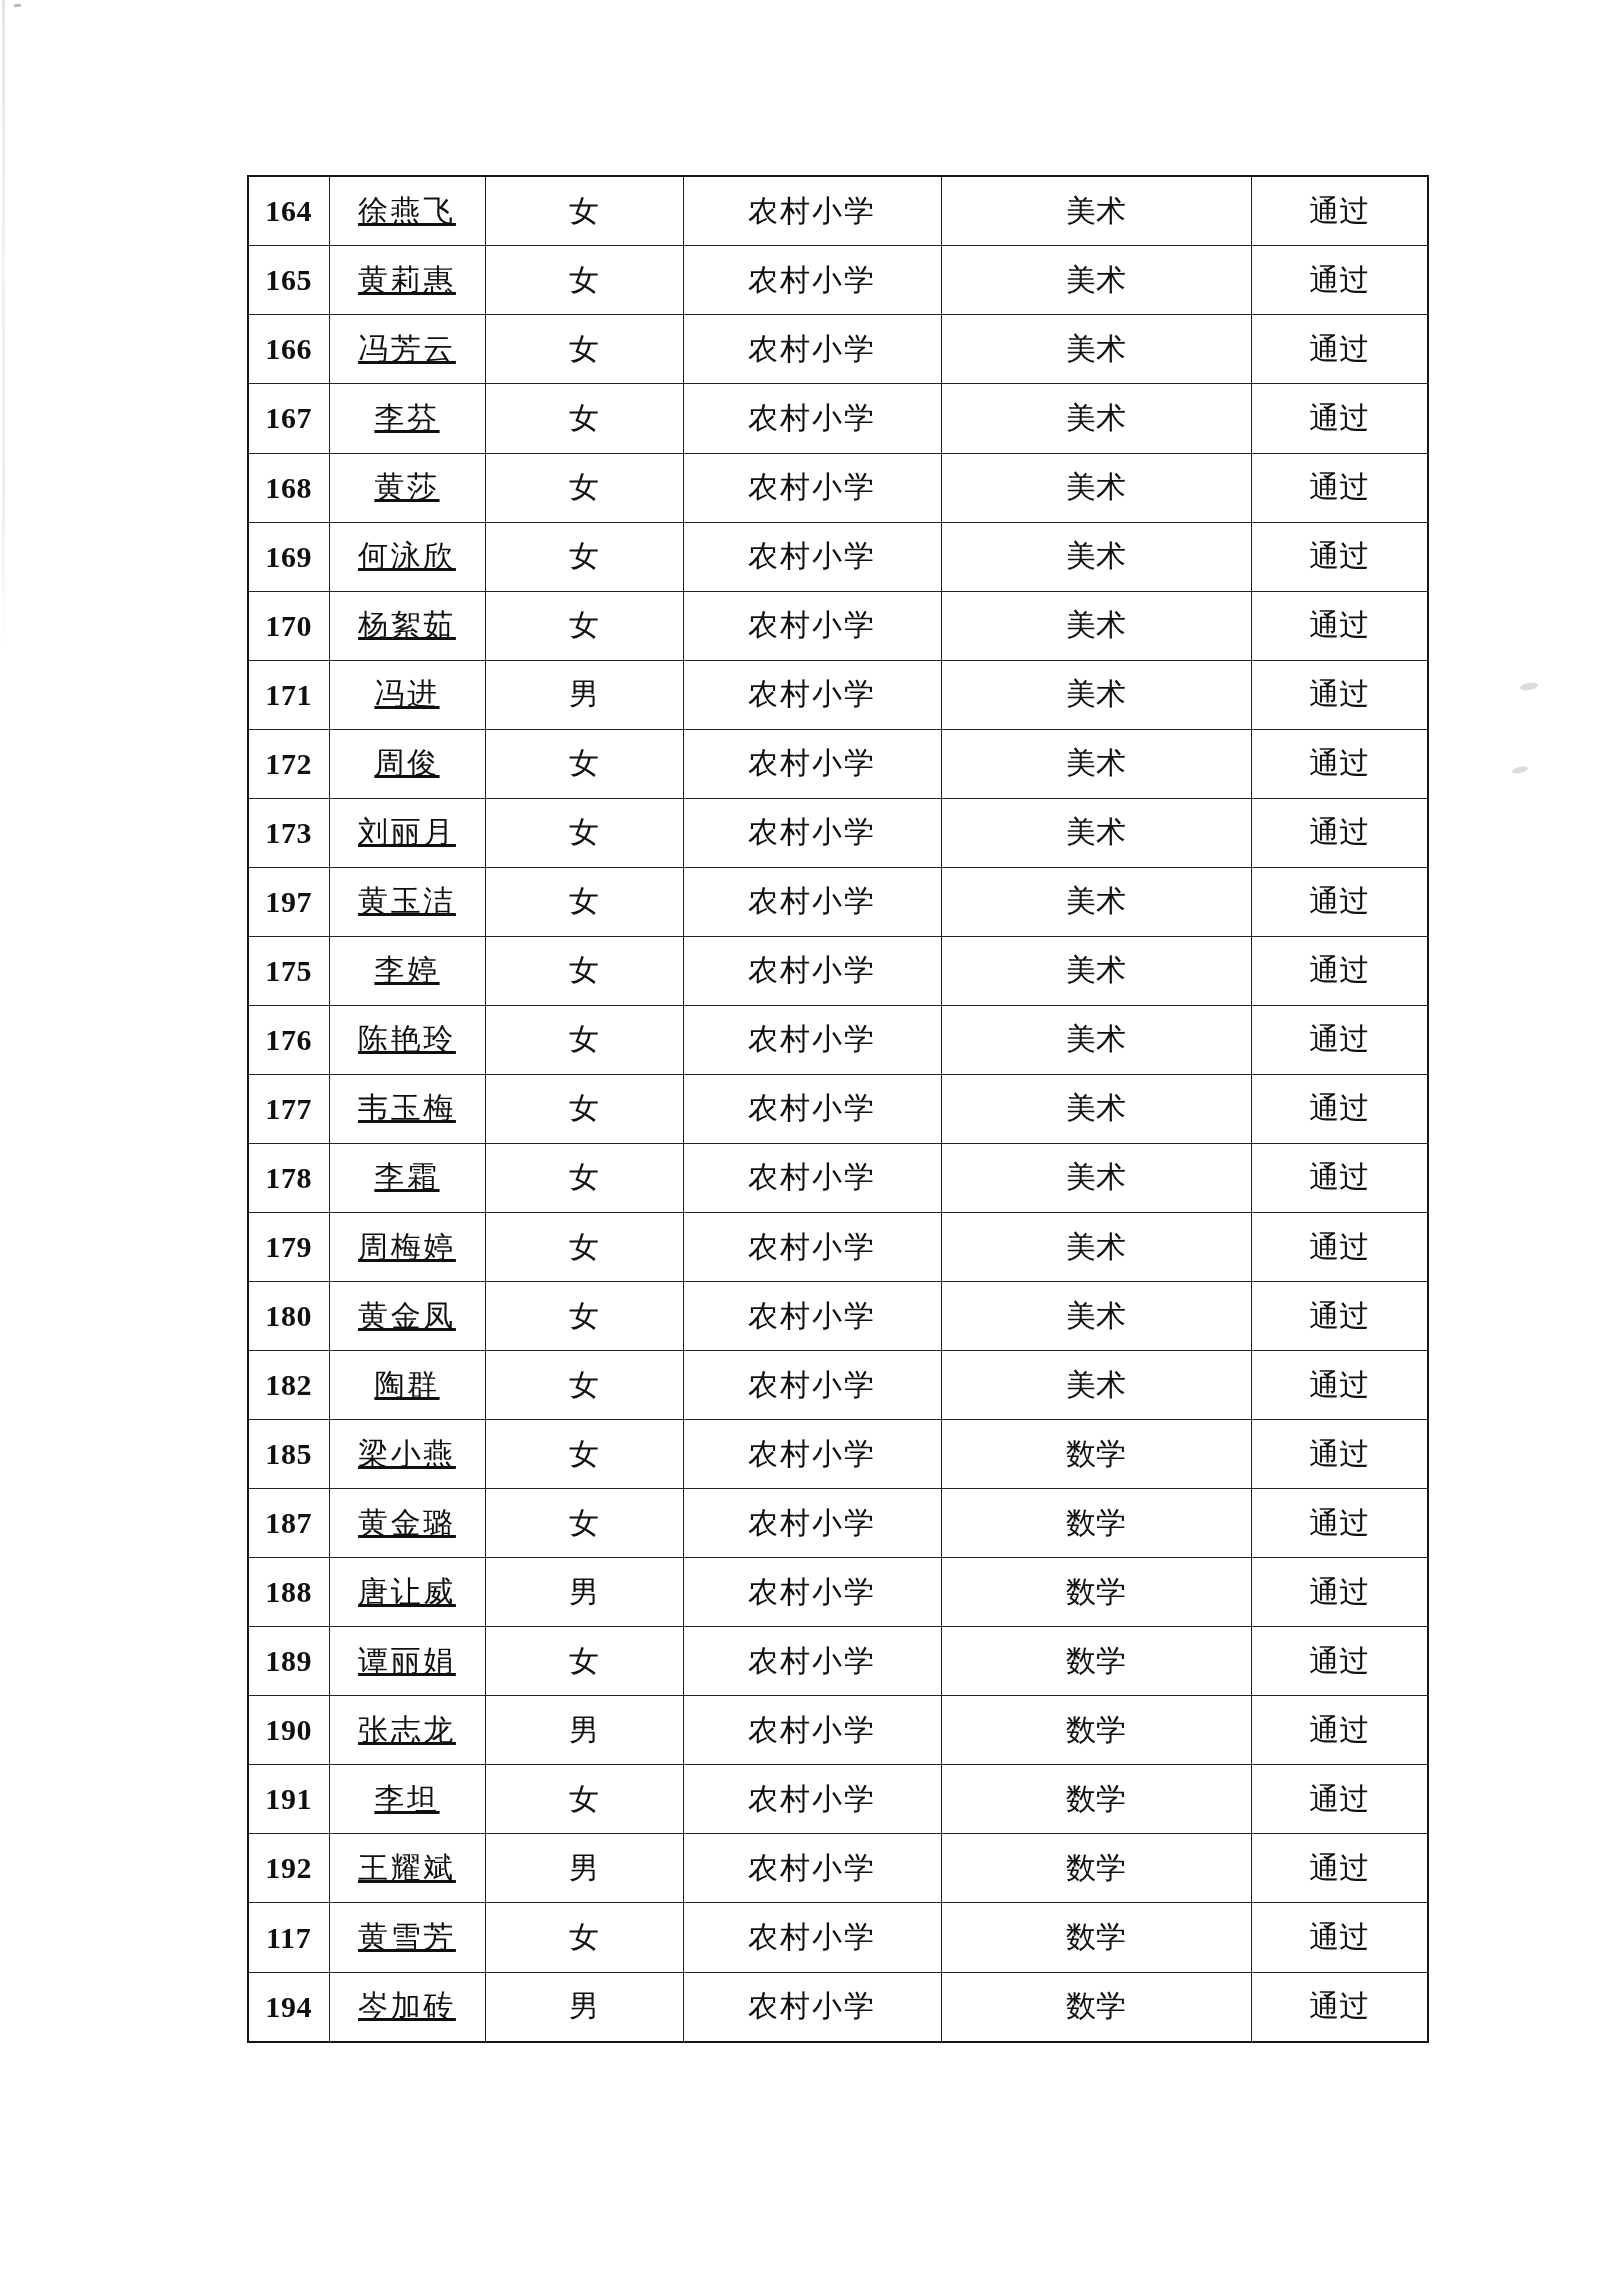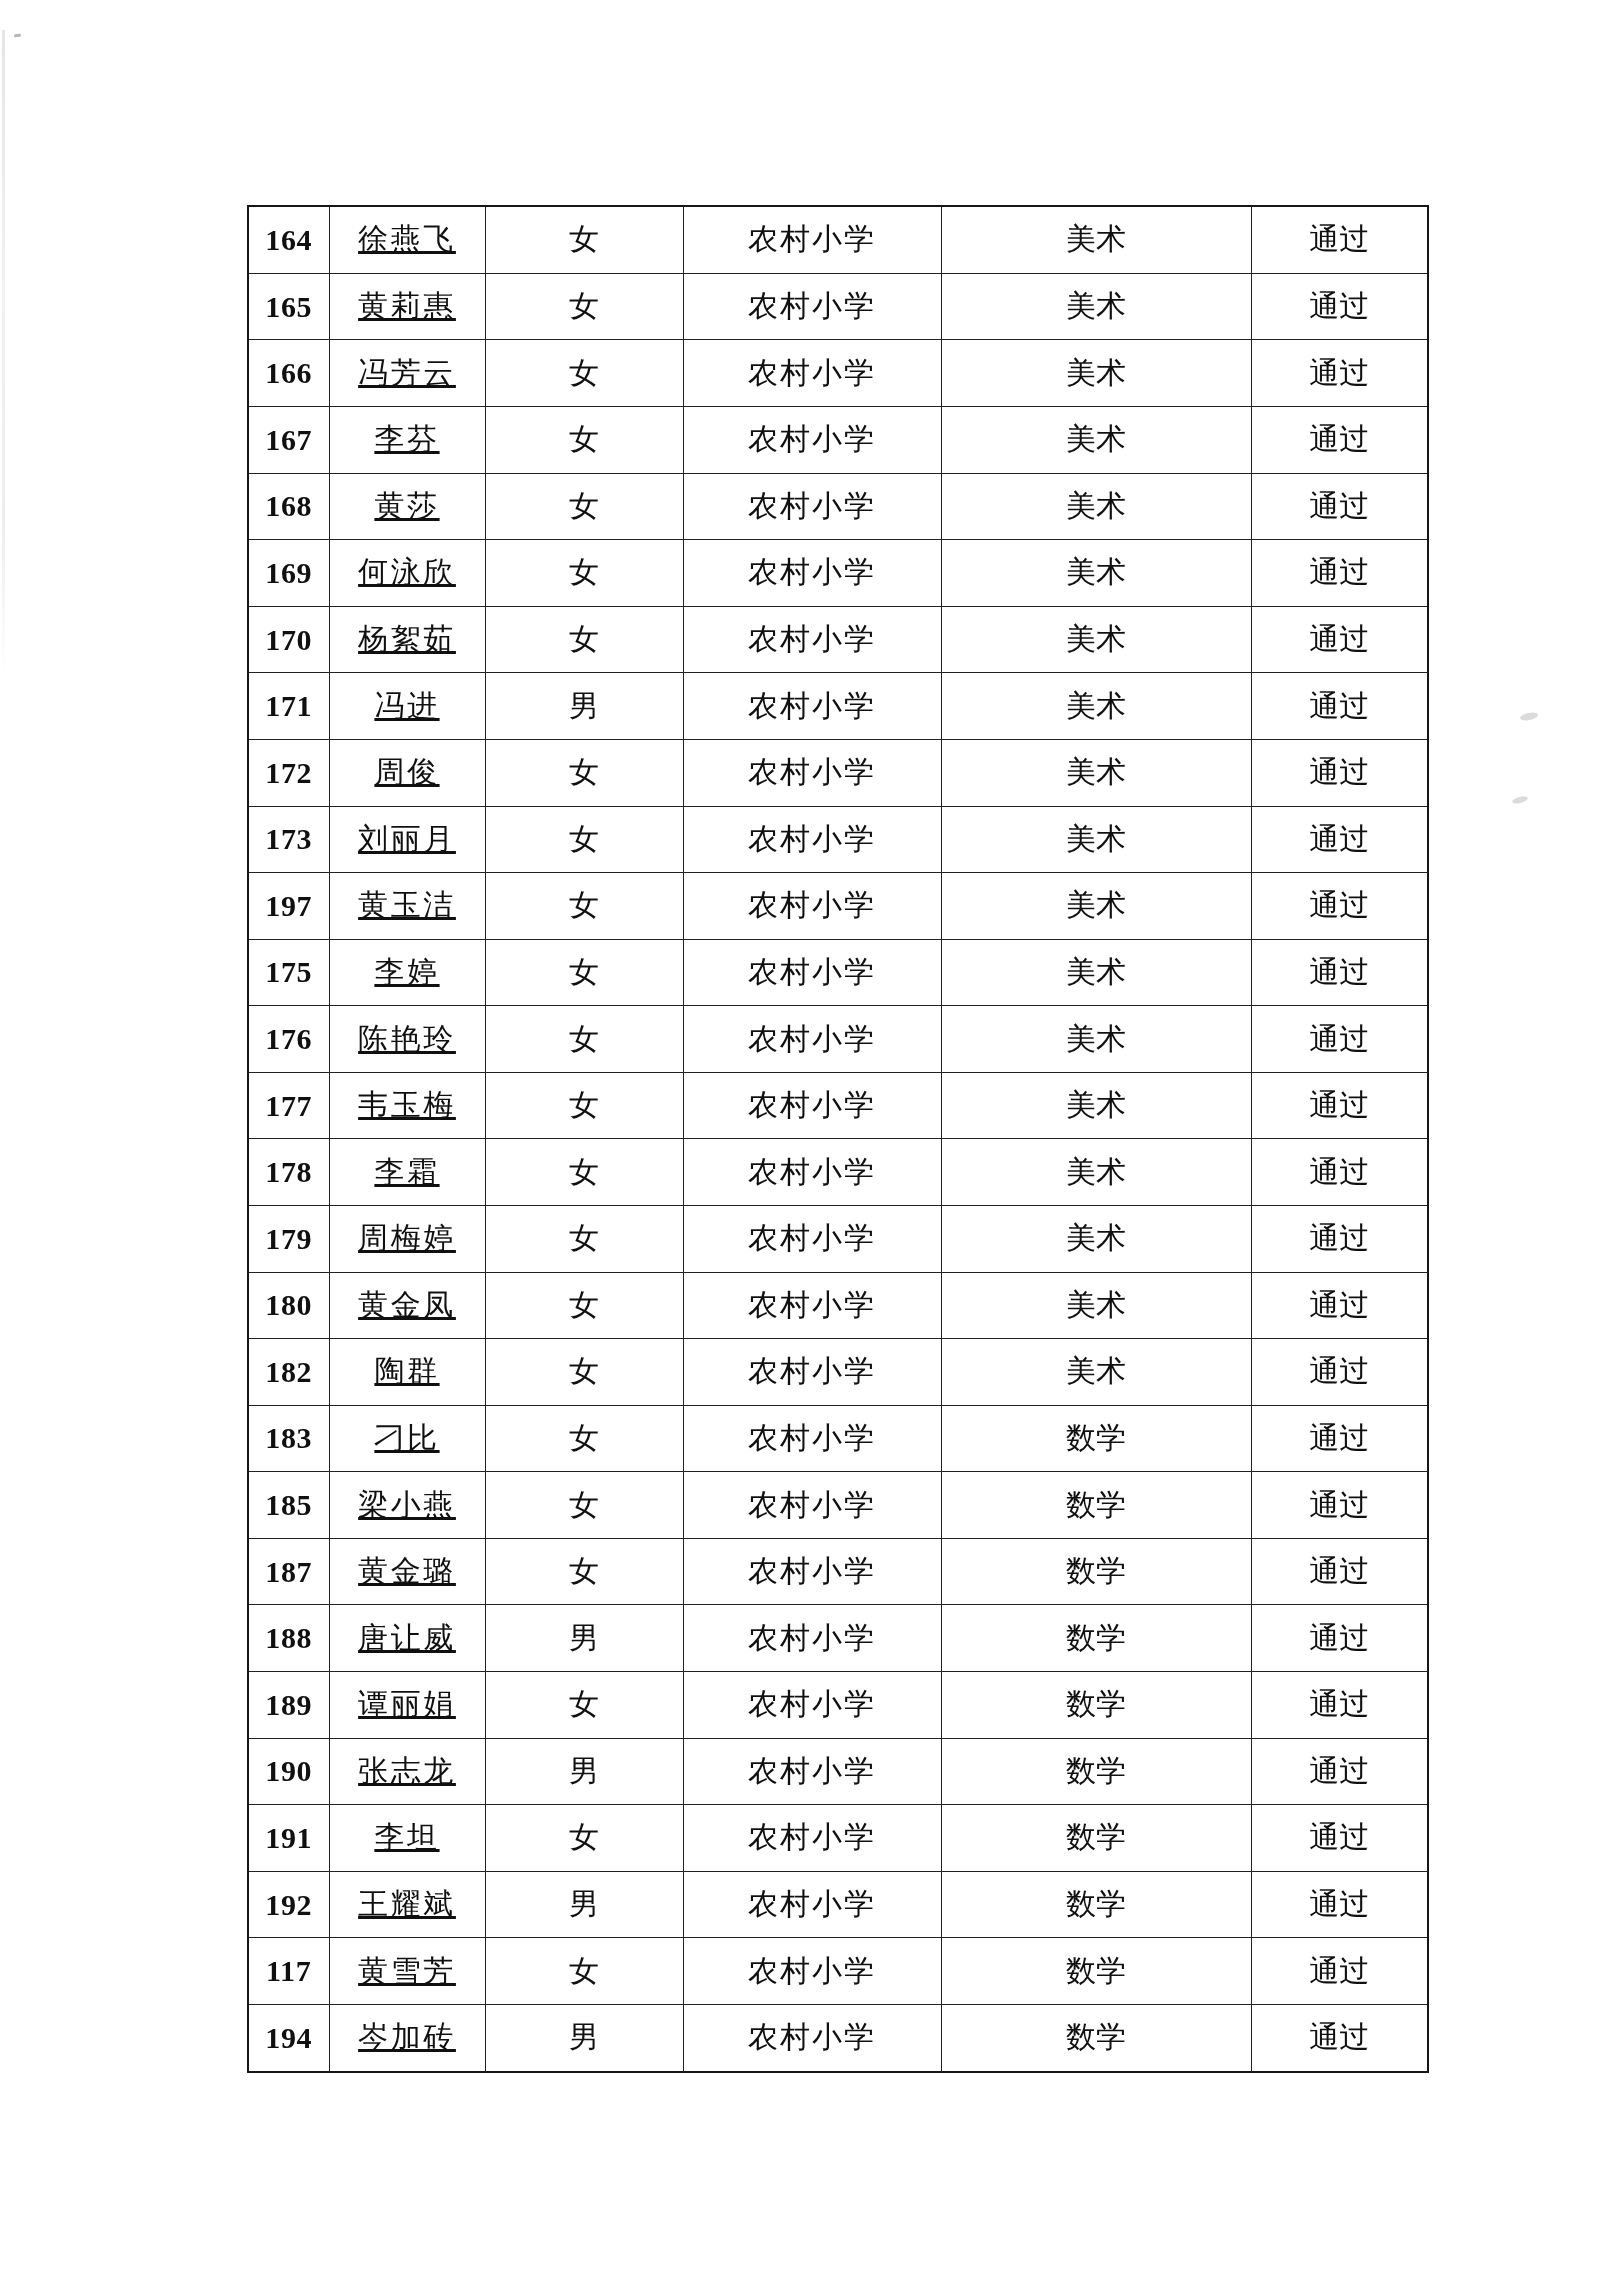--- a/index.html
+++ b/index.html
@@ -6,21 +6,20 @@
   body {
     width: 1616px; height: 2284px;
     background: #ffffff;
     position: relative;
     overflow: hidden;
     font-family: "Liberation Serif", serif;
   }
   .page {
     position: absolute; inset: 0;
     background: #ffffff;
-    margin-top: 30px;
   }
   
   .edge-streak {
     position: absolute;
     left: 2px; top: 0;
     width: 2.6px; height: 652px;
     background: linear-gradient(to bottom,
       rgba(0,0,0,0.10), rgba(0,0,0,0.05) 40%, rgba(0,0,0,0.07) 75%, rgba(0,0,0,0.0));
   }
   .edge-speck {
@@ -227,28 +226,20 @@
         </tr>
         <tr>
           <td class="c-number">182</td>
           <td class="c-name">陶群</td>
           <td class="c-gender">女</td>
           <td class="c-school">农村小学</td>
           <td class="c-subject">美术</td>
           <td class="c-result">通过</td>
         </tr>
         <tr>
-          <td class="c-number">183</td>
-          <td class="c-name">刁比</td>
-          <td class="c-gender">女</td>
-          <td class="c-school">农村小学</td>
-          <td class="c-subject">数学</td>
-          <td class="c-result">通过</td>
-        </tr>
-        <tr>
           <td class="c-number">185</td>
           <td class="c-name">梁小燕</td>
           <td class="c-gender">女</td>
           <td class="c-school">农村小学</td>
           <td class="c-subject">数学</td>
           <td class="c-result">通过</td>
         </tr>
         <tr>
           <td class="c-number">187</td>
           <td class="c-name">黄金璐</td>

